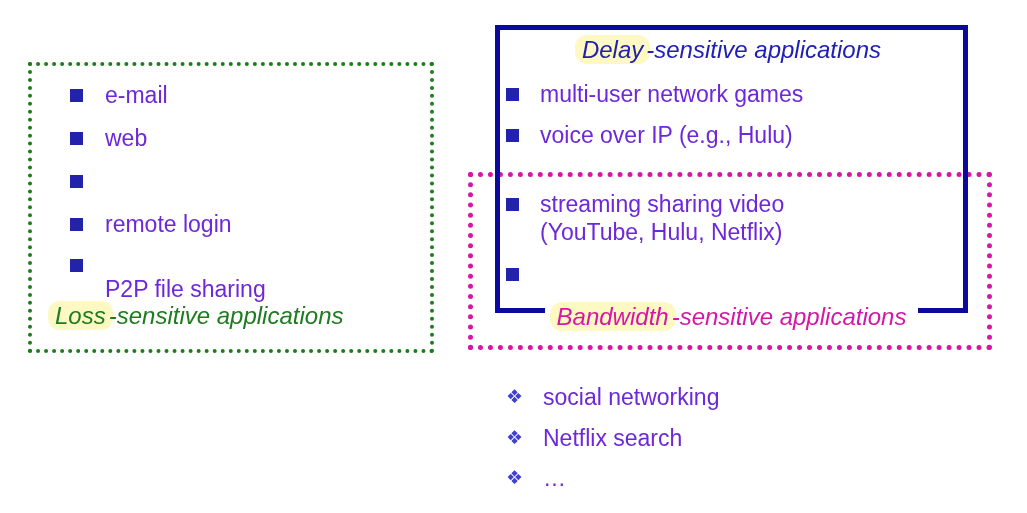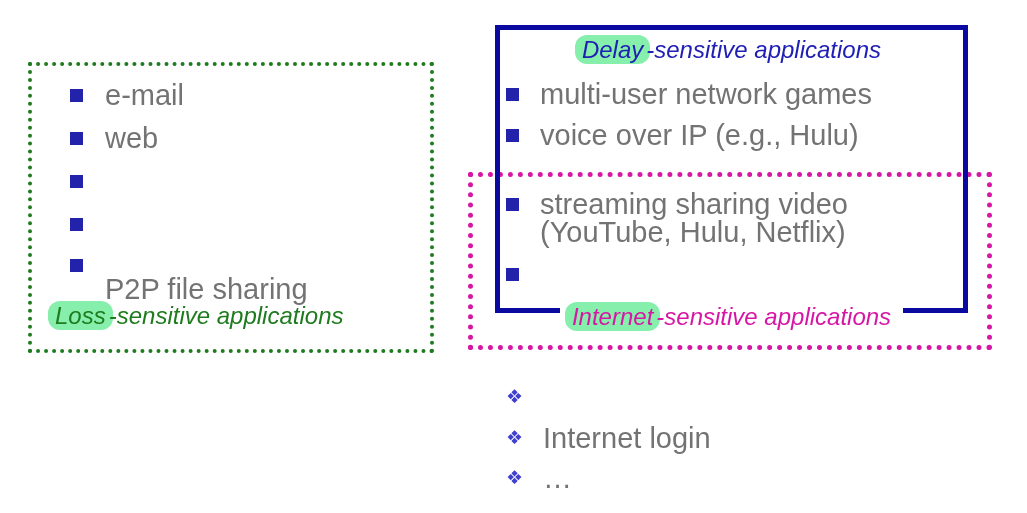--- a/index.html
+++ b/index.html
@@ -4,28 +4,28 @@
 <style>
   html,body{margin:0;padding:0;background:#ffffff;}
   .canvas{
     position:relative;width:1027px;height:513px;background:#ffffff;overflow:hidden;
     font-family:"Liberation Sans",sans-serif;
   }
   .box{position:absolute;background:transparent;}
   .box-green{left:28px;top:62px;width:398px;height:283px;border:4px dotted #1e7b1e;z-index:1;}
   .box-pink{left:468px;top:172px;width:514px;height:168px;border:5px dotted #d617a5;z-index:1;}
   .box-blue{left:495px;top:25px;width:463px;height:278px;border:5px solid #0a0aa0;z-index:2;}
-  .row{position:absolute;font-size:29px;line-height:30px;color:#737373;white-space:nowrap;z-index:3;}
+  .row{position:absolute;font-size:23px;line-height:30px;color:#6d28d9;white-space:nowrap;z-index:3;}
   .row.twoline{line-height:28px;}
   .sq{position:absolute;width:13px;height:13px;background:#2222aa;z-index:3;}
   .label{position:absolute;font-size:24px;font-style:italic;z-index:4;white-space:nowrap;}
   .label-green{color:#1e7b1e;}
   .label-blue{color:#2020b4;text-align:center;}
   .label-pink{color:#d617a5;text-align:center;}
-  .hl{background:#86efac;border-radius:12px;padding:1px 7px;margin:8px -4px 0 -7px;}
+  .hl{background:#fef9c3;border-radius:12px;padding:1px 7px;margin:8px -4px 0 -7px;}
   .bw-wrap{background:#ffffff;padding:0 12px;display:inline-block;}
   .center-row{left:495px;width:473px;text-align:center;}
   .diamond{position:absolute;color:#4040cc;font-size:19px;line-height:30px;z-index:3;}
 </style>
 </head>
 <body>
 
 <div class="canvas">
 
   <div class="box box-green"></div>
@@ -34,20 +34,21 @@
 
   <span class="sq" style="left:70px;top:89px;"></span>
   <div class="row" style="left:105px;top:80px;">e-mail</div>
 
   <span class="sq" style="left:70px;top:132px;"></span>
   <div class="row" style="left:105px;top:123px;">web</div>
 
   <span class="sq" style="left:70px;top:175px;"></span>
 
   <span class="sq" style="left:70px;top:218px;"></span>
+  <div class="row" style="left:105px;top:209px;">remote login</div>
 
   <span class="sq" style="left:70px;top:259px;"></span>
   <div class="row" style="left:105px;top:250px;margin-top:24px;">P2P file sharing</div>
 
   <div class="label label-green" style="left:55px;top:302px;">
     <span class="hl">Loss</span><span>-sensitive applications</span>
   </div>
 
   <div class="label label-blue center-row" style="top:36px;">
     <span class="hl">Delay</span><span>-sensitive applications</span>
@@ -62,25 +63,26 @@
   <span class="sq" style="left:506px;top:198px;"></span>
   <div class="row twoline" style="left:540px;top:190px;">
     <span>streaming sharing video</span><br>
     <span>(YouTube, Hulu, Netflix)</span>
   </div>
 
   <span class="sq" style="left:506px;top:268px;"></span>
 
   <div class="label label-pink center-row" style="top:303px;">
     <span class="bw-wrap">
-      <span class="hl">Internet</span><span>-sensitive applications</span>
+      <span class="hl">Bandwidth</span><span>-sensitive applications</span>
     </span>
   </div>
 
   <span class="diamond" style="left:506px;top:382px;">❖</span>
+  <div class="row" style="left:543px;top:382px;">social networking</div>
 
   <span class="diamond" style="left:506px;top:423px;">❖</span>
-  <div class="row" style="left:543px;top:423px;">Internet login</div>
+  <div class="row" style="left:543px;top:423px;">Netflix search</div>
 
   <span class="diamond" style="left:506px;top:463px;">❖</span>
   <div class="row" style="left:543px;top:463px;">…</div>
 
 </div>
 
 </body></html>

